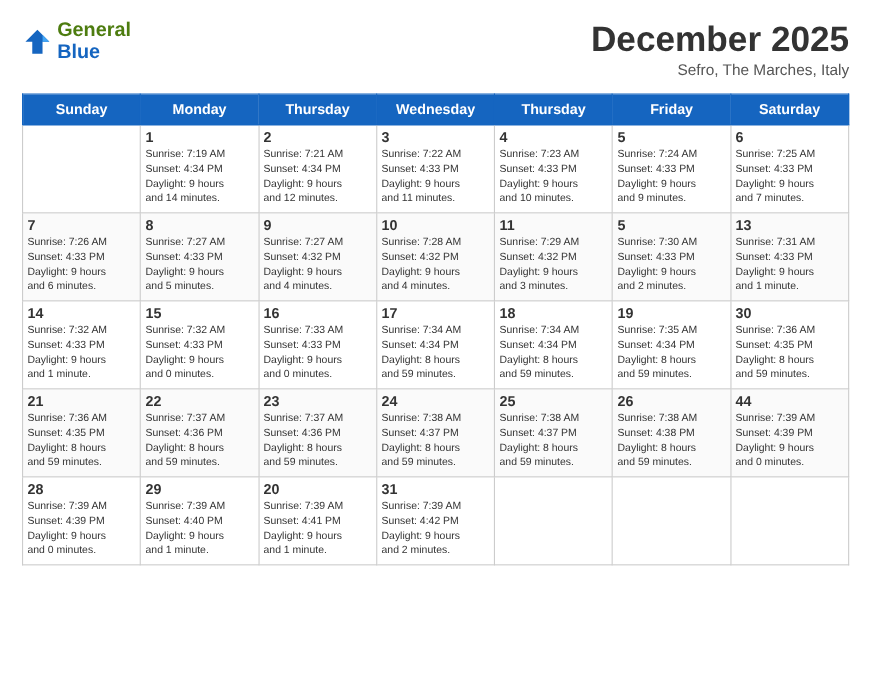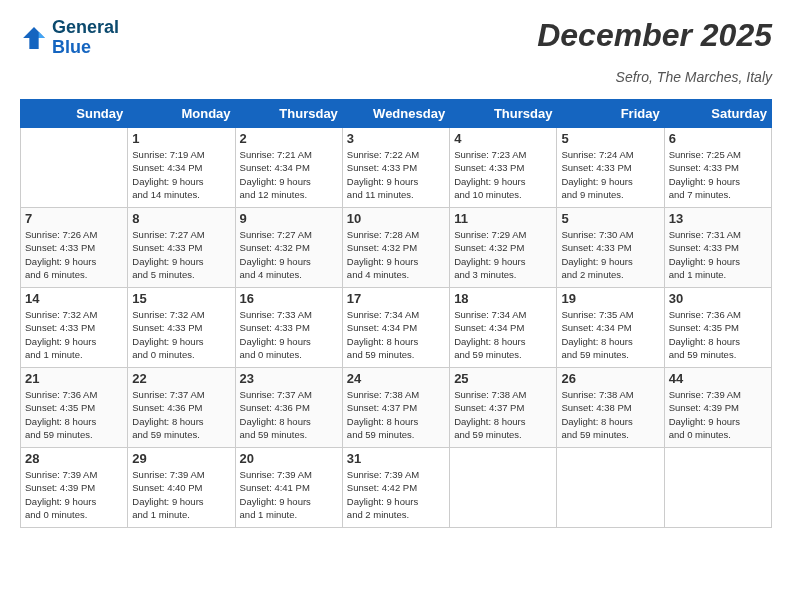--- a/index.html
+++ b/index.html
@@ -22,51 +22,50 @@
     .logo {
       display: flex;
       align-items: center;
       gap: 4px;
     }
     .logo-text {
       font-size: 18px;
       font-weight: bold;
       line-height: 1.1;
     }
-    .logo-text .general { color: #0c4a6e; }
+    .logo-text .general { color: #4d7c0f; }
     .logo-text .blue { color: #1565c0; }
     .logo-icon {
       width: 28px;
       height: 28px;
     }
     .title-block {
       text-align: right;
-      font-style: italic;
     }
     .month-title {
       font-size: 32px;
       font-weight: bold;
       color: #333;
       line-height: 1.1;
     }
     .location {
       font-size: 14px;
       color: #555;
-      margin-top: 16px;
+      margin-top: 2px;
     }
     .calendar {
       width: 100%;
       border-collapse: collapse;
       font-size: 10.5px;
     }
     .calendar th {
       background: #1565c0;
       color: #fff;
       padding: 6px 4px;
-      text-align: right;
+      text-align: center;
       font-size: 13px;
       font-weight: bold;
       border: 1px solid #1565c0;
     }
     .calendar td {
       border: 1px solid #ccc;
       vertical-align: top;
       padding: 3px 4px;
       width: 107px;
       min-height: 80px;

